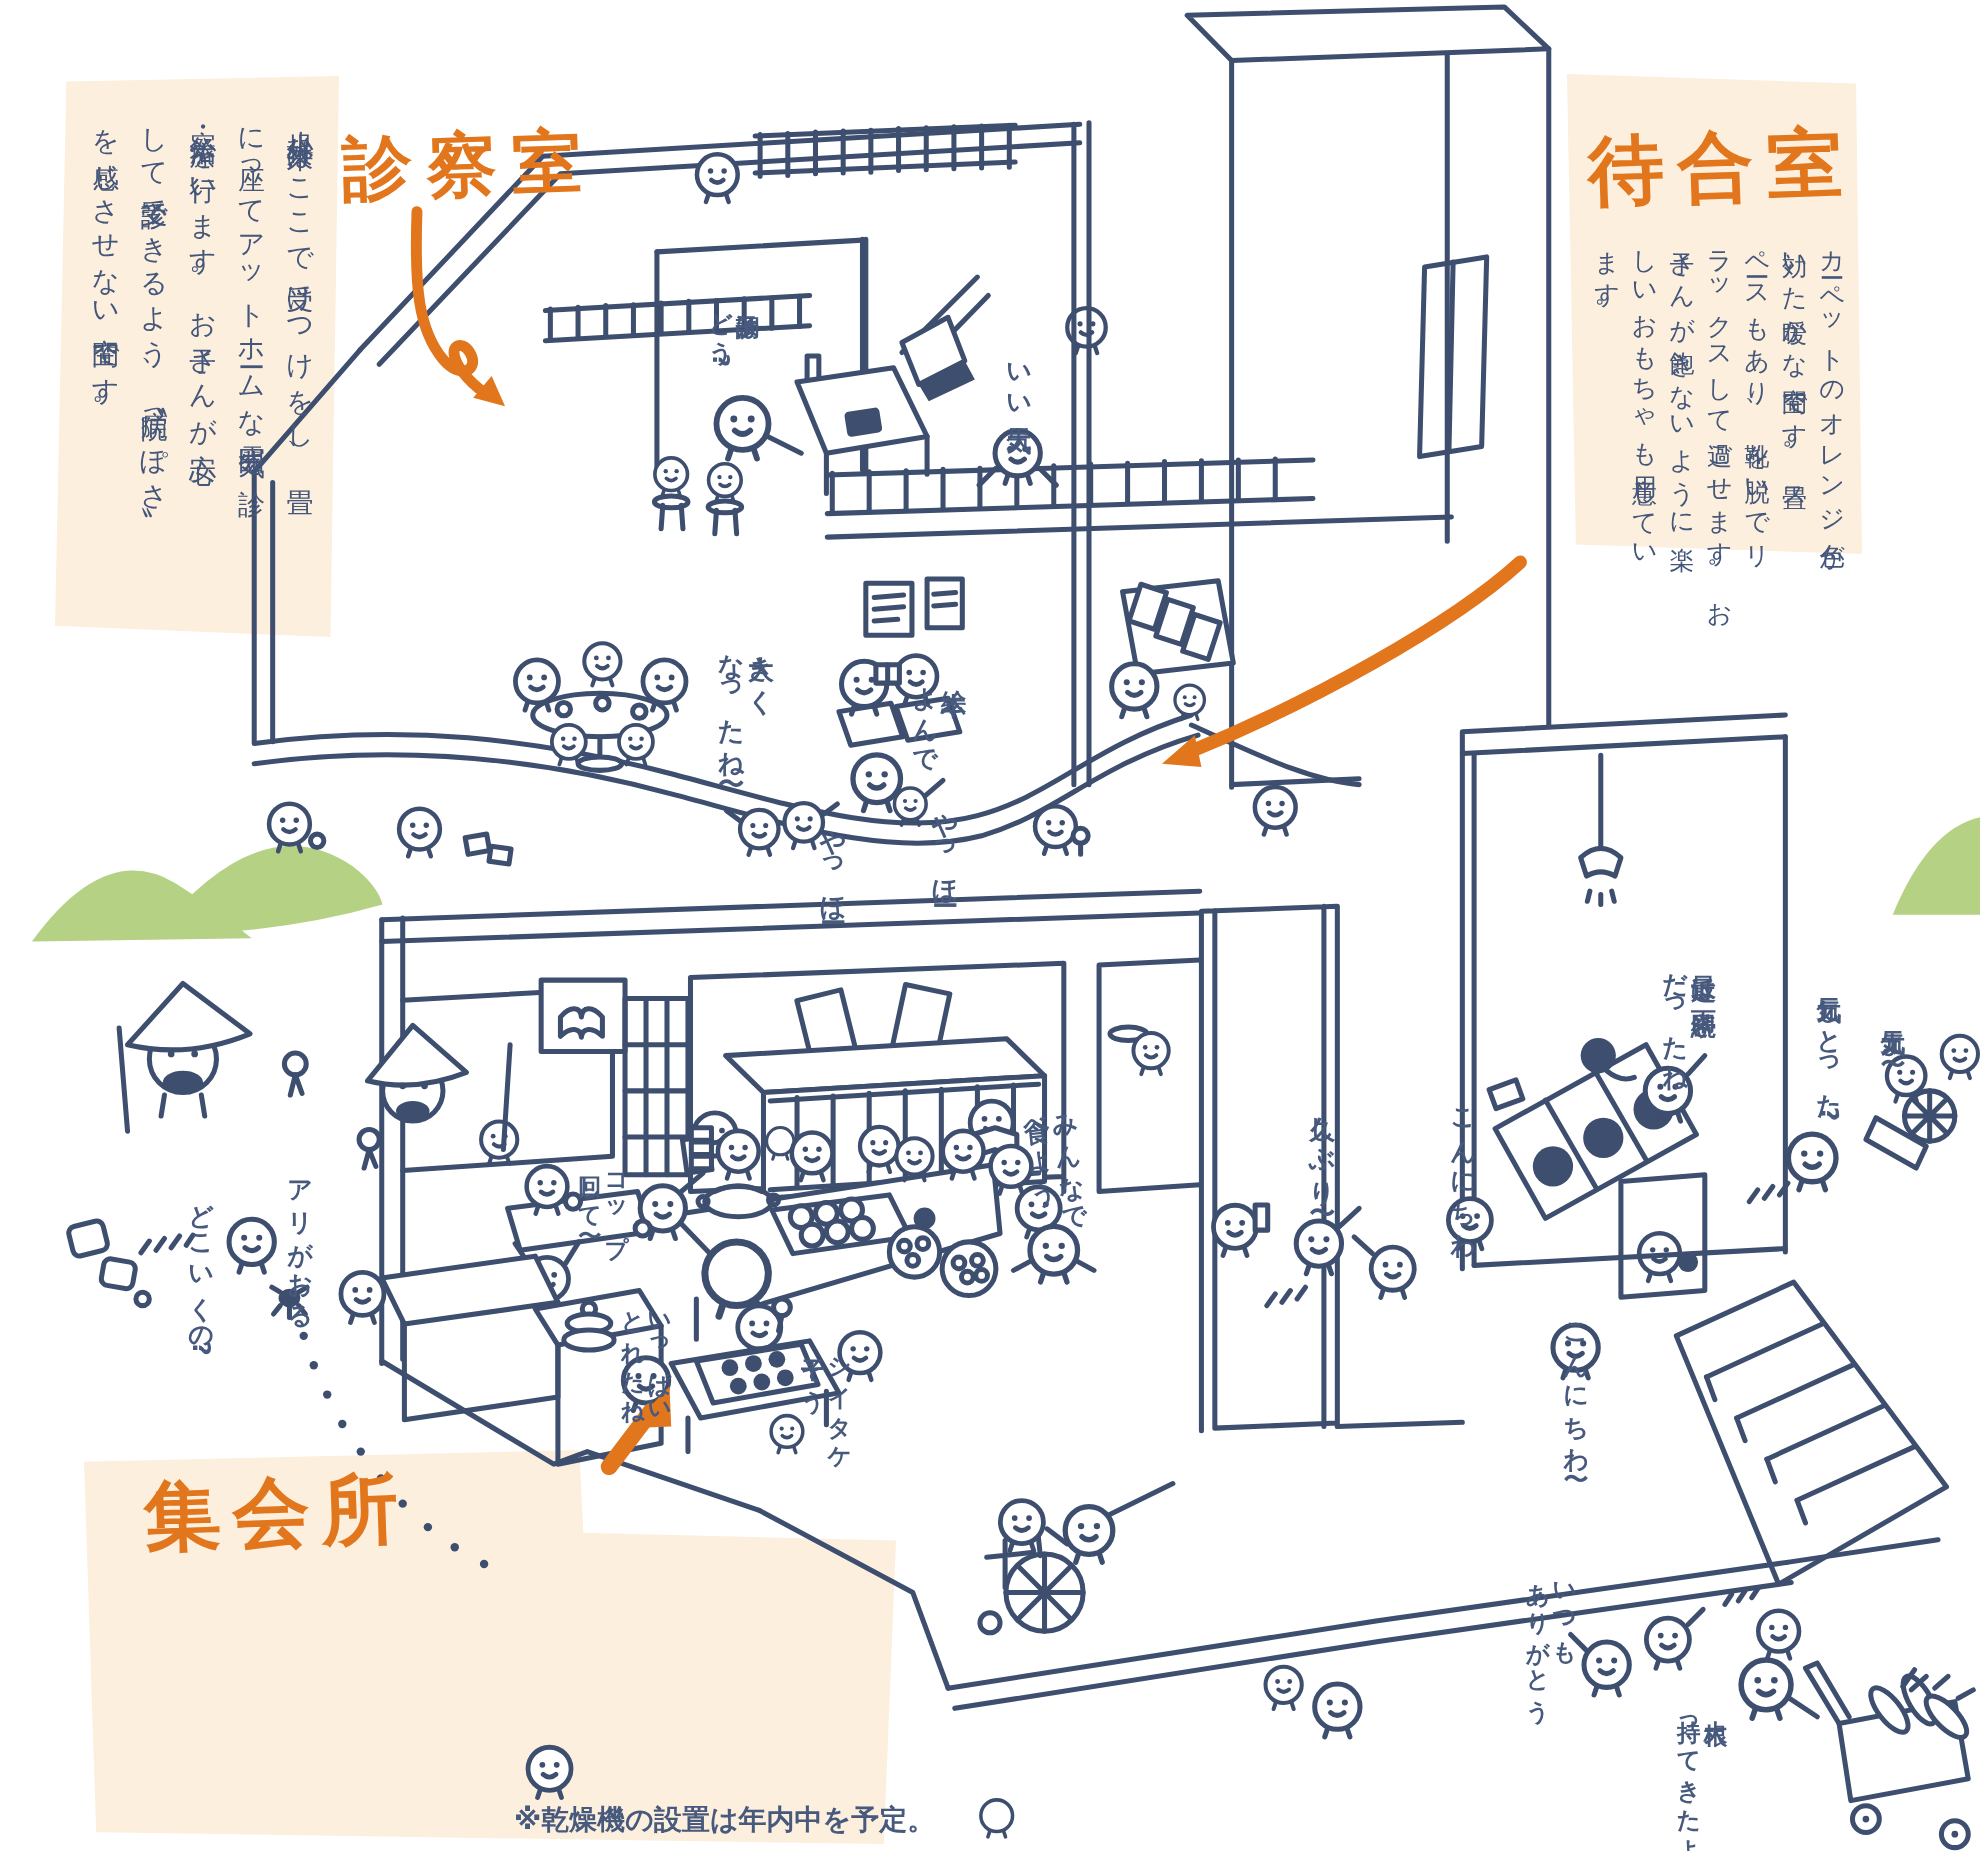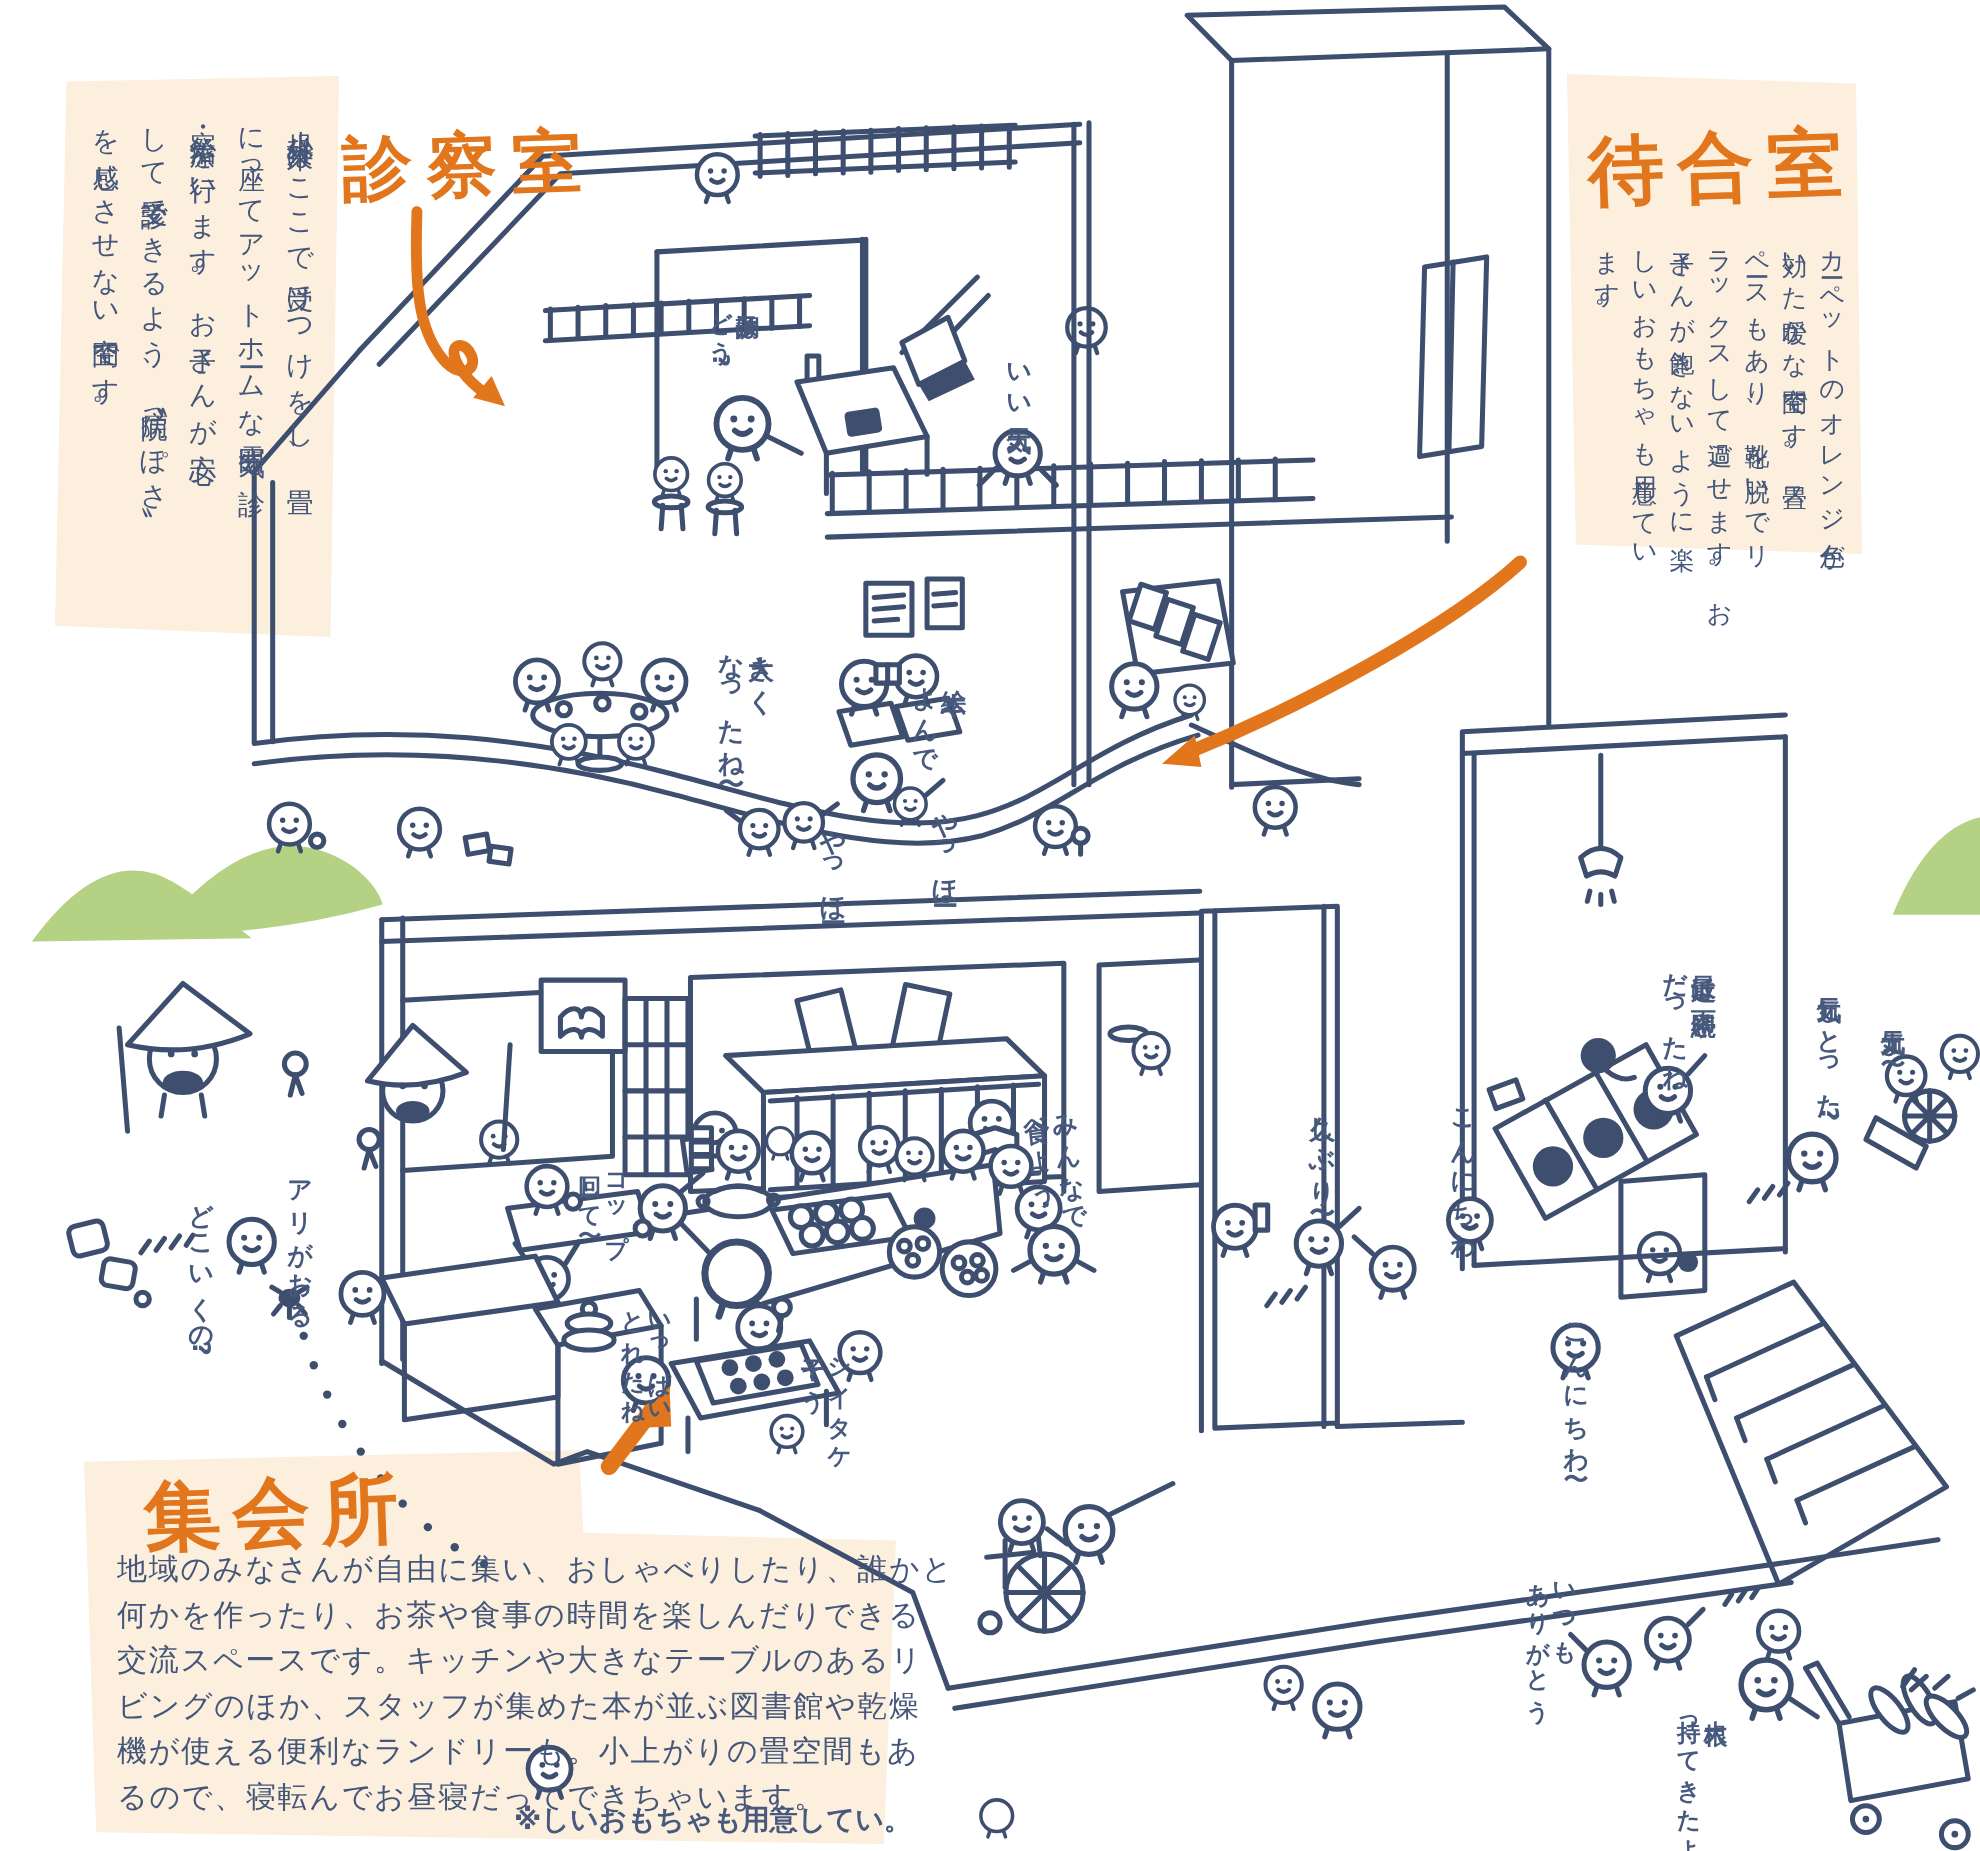--- a/index.html
+++ b/index.html
@@ -449,27 +449,21 @@
 察・治療を行います。お子さんが安心
 して受診できるよう、〝病院っぽさ〟
 を感じさせない空間です。</div>
   <div class="v-body" style="left:1588px;top:233px;font-size:25px;line-height:1.5;letter-spacing:3.4px;">カーペットのオレンジ色が
 効いた暖かな空間です。畳ス
 ペースもあり、靴を脱いでリ
 ラックスして過ごせます。お
 子さんが飽きないように楽
 しいおもちゃも用意してい
 ます。</div>
-  <div class="h-body" style="left:117px;top:1546px;font-size:30px;line-height:1.52;letter-spacing:1.7px;">地域のみなさんが自由に集い、おしゃべりしたり、誰かと
-何かを作ったり、お茶や食事の時間を楽しんだりできる
-交流スペースです。キッチンや大きなテーブルのあるリ
-ビングのほか、スタッフが集めた本が並ぶ図書館や乾燥
-機が使える便利なランドリーも。小上がりの畳空間もあ
-るので、寝転んでお昼寝だってできちゃいます。</div>
-  <div class="footnote" style="left:514px;top:1801px;font-size:28px;">※しいおもちゃも用意してい。</div>
+  <div class="footnote" style="left:514px;top:1801px;font-size:28px;">※乾燥機の設置は年内中を予定。</div>
 
   <div class="v-label" style="left:707px;top:295px;font-size:23.5px;">調子は
 どう?</div>
   <div class="v-label" style="left:1004px;top:346px;font-size:25px;">いい天気</div>
   <div class="v-label" style="left:716px;top:636px;font-size:26px;">大きく
 なったね〜</div>
   <div class="v-label" style="left:910px;top:670px;font-size:25px;">絵本
 よんで</div>
   <div class="v-label" style="left:930px;top:795px;font-size:26px;">やっほー</div>
   <div class="v-label" style="left:818px;top:812px;font-size:26px;">やっほー</div>

